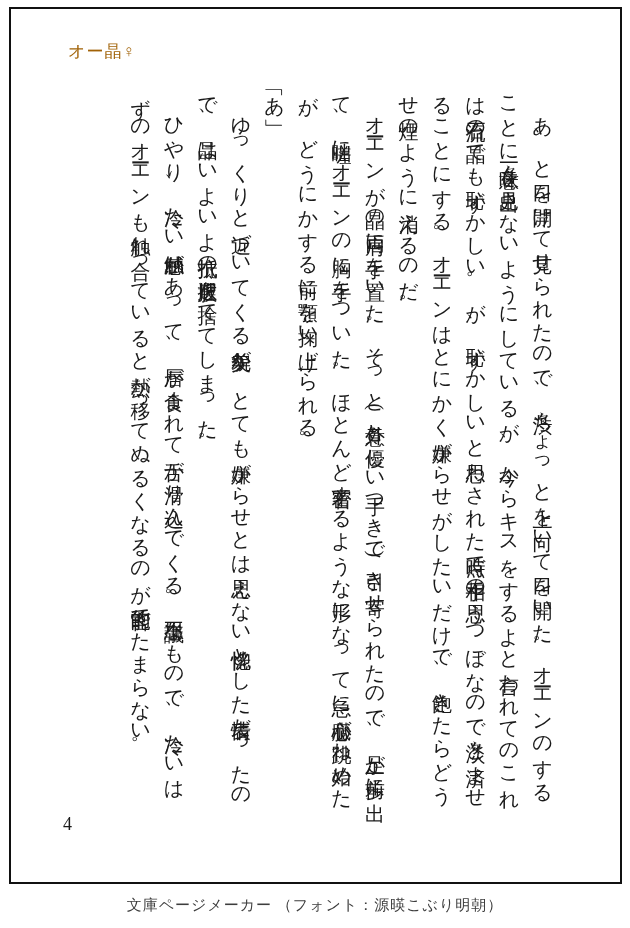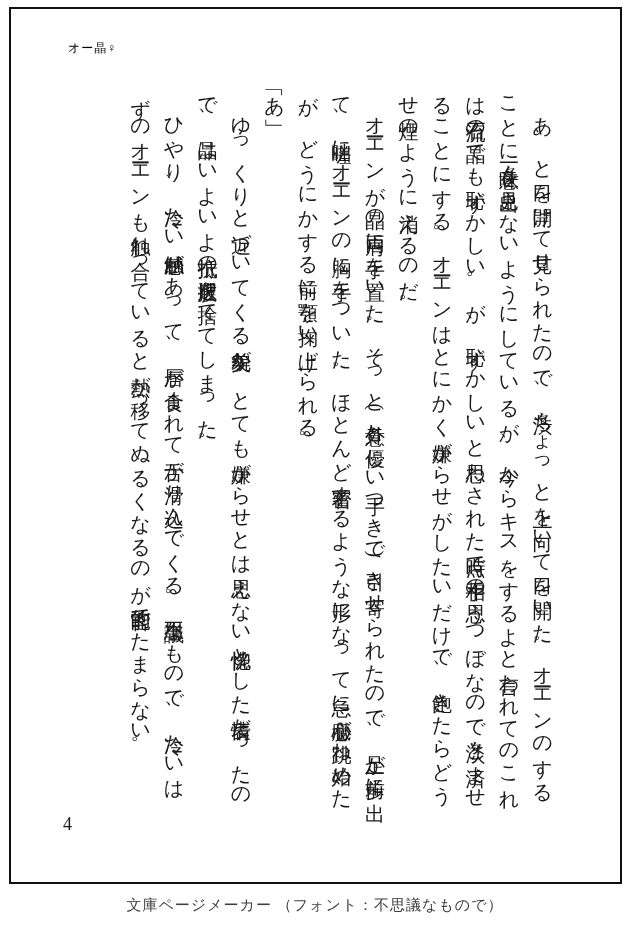--- a/index.html
+++ b/index.html
@@ -22,22 +22,22 @@
     width: 613px;
     height: 877px;
     box-sizing: border-box;
     border: 2px solid #111111;
     background: #ffffff;
   }
   .header-title {
     position: absolute;
     left: 57px;
     top: 31px;
-    font-size: 12px;
-    color: #000000;
+    font-size: 17px;
+    color: #a16207;
     letter-spacing: 1px;
     white-space: nowrap;
   }
   .text-block {
     position: absolute;
     top: 74px;
     right: 61px;
     height: 724px;
     writing-mode: vertical-rl;
     -webkit-writing-mode: vertical-rl;
@@ -80,14 +80,14 @@
       <p>　あ、と口を開けて見せられたので、渋々ちょっと上を向いて口を開いた。オーエンのすることに一々意味を見出さないようにしているが、今からキスをするよと言われてのこれは流石の晶でも恥ずかしい。が、恥ずかしいと思わされた時点で相手の思うつぼなので淡々と済ませることにする。オーエンはとにかく嫌がらせがしたいだけで、飽きたらどうせ煙のように消えるのだ。</p>
       <p>　オーエンが晶の両肩に手を置いた。そっと(意外と優しい手つきで)引き寄せられたので、足が一歩前に出て、咄嗟にオーエンの胸に手をついた。ほとんど密着するような形になって急に心臓が跳ね始めたが、どうにかする前に顎を掬い上げられる。</p>
       <p>「あ」</p>
       <p>　ゆっくりと近づいてくる美貌が、とても嫌がらせとは思えない恍惚とした表情だったので、晶はいよいよ抵抗の選択肢を捨ててしまった。</p>
       <p>　ひやり、冷たい感触があって、唇が食まれて舌が滑り込んでくる。不思議なもので、冷たいはずのオーエンも触れ合っていると熱が移ってぬるくなるのが官能的でたまらない。</p>
     </div>
 
     <div class="page-number">4</div>
   </div>
 
-  <div class="footer-caption">文庫ページメーカー （フォント：不思議なもので）</div>
+  <div class="footer-caption">文庫ページメーカー （フォント：源暎こぶり明朝）</div>
 </div>
 
 </body></html>

